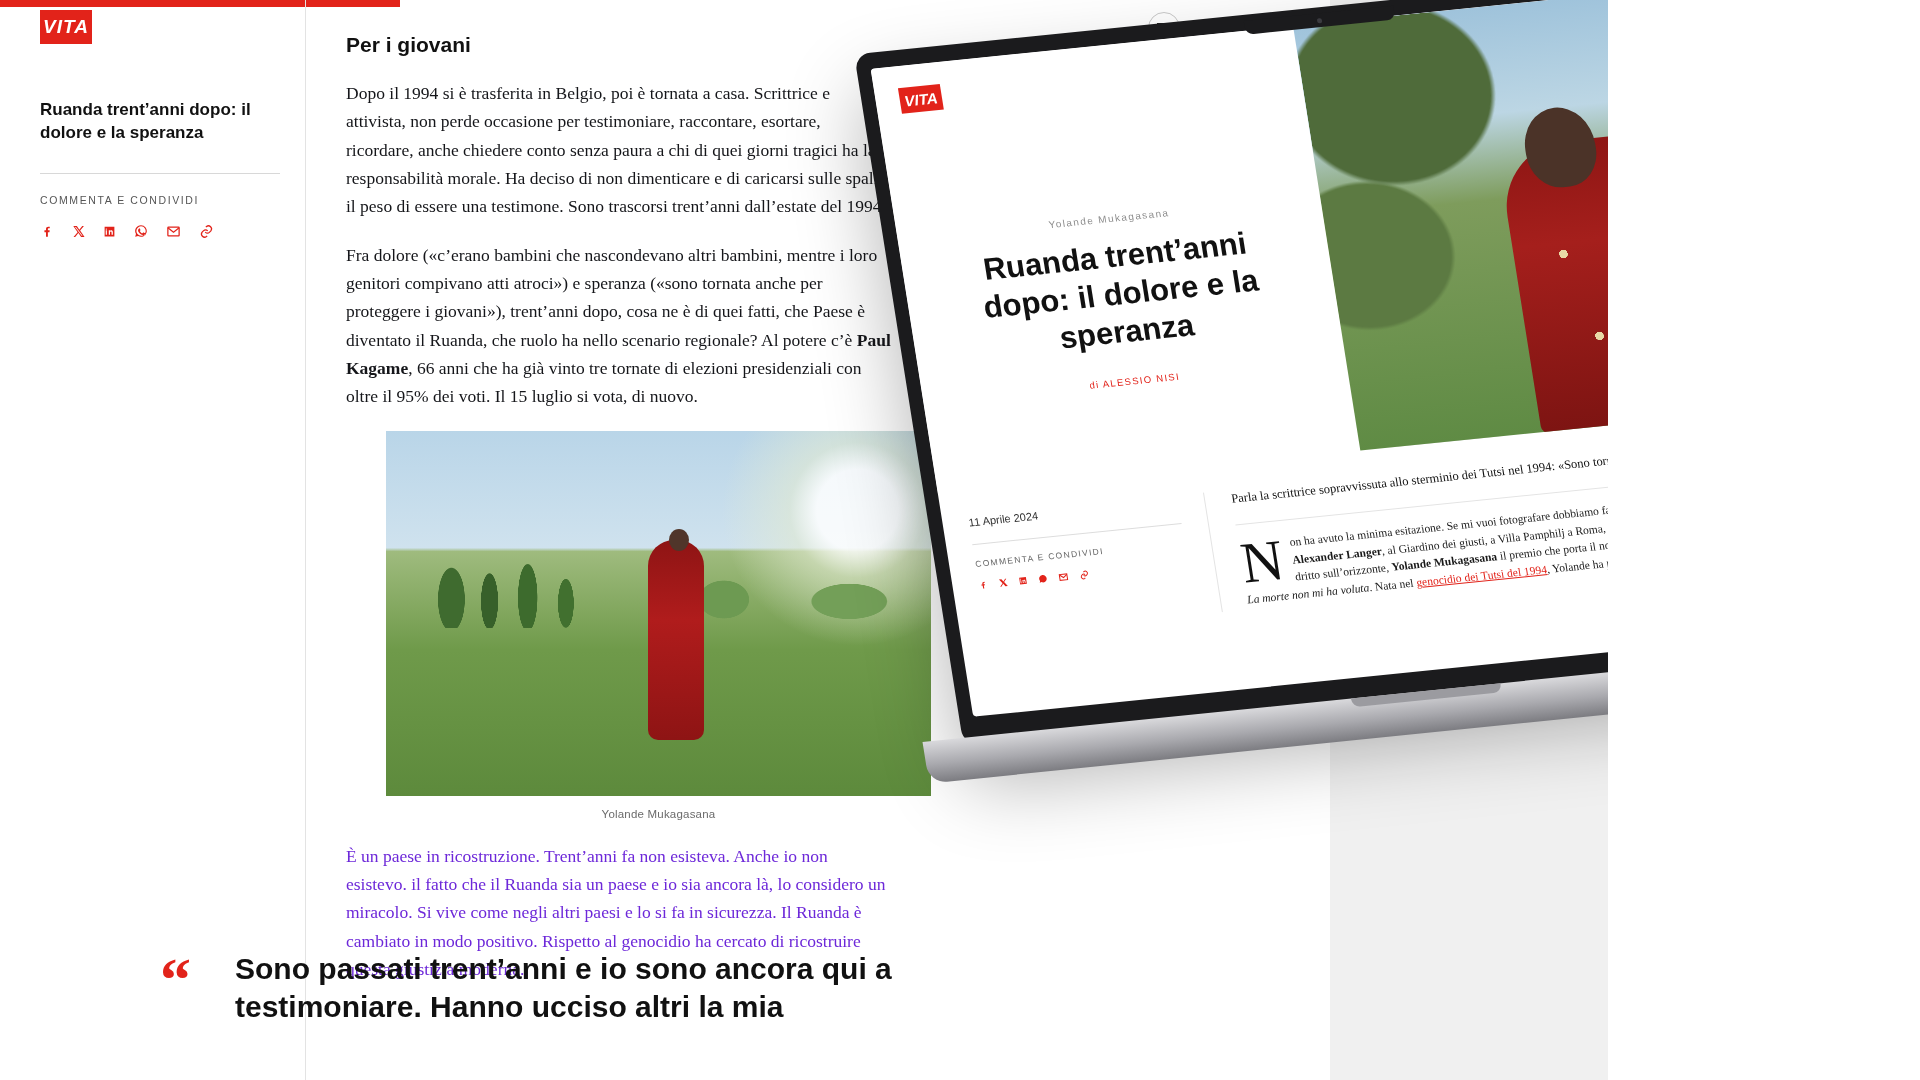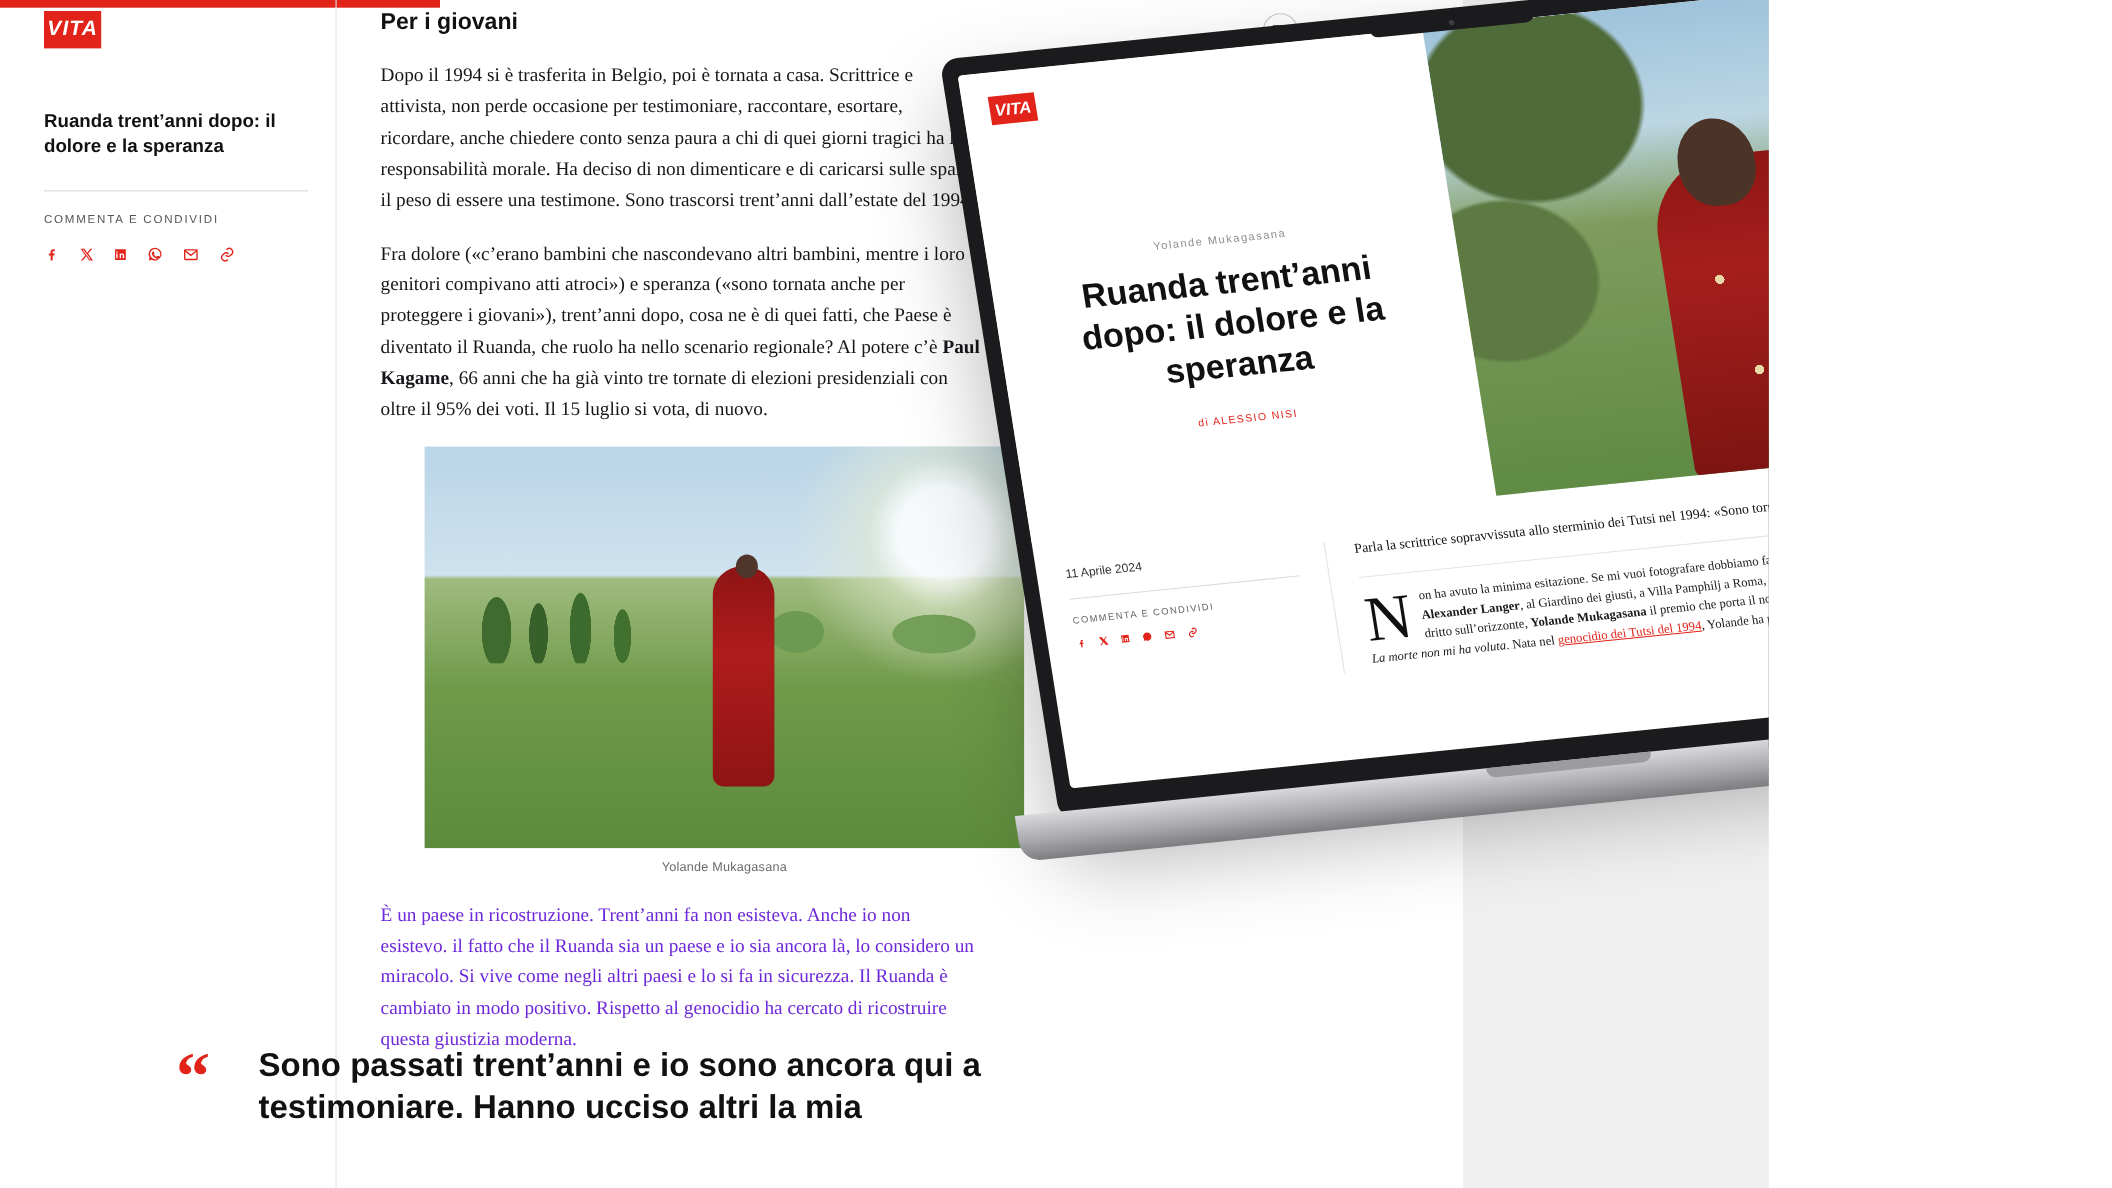--- a/index.html
+++ b/index.html
@@ -88,21 +88,21 @@
   .s-ico svg { display: block; }
 
   
   .maincol {
     position: absolute;
     left: 305px; top: 0;
     width: 600px;
     height: 1080px;
     border-left: 1px solid #e3e3e3;
     padding-left: 40px;
-    padding-top: 8px;
+    padding-top: 33px;
   }
   .section-head {
     font-family: "Liberation Sans", sans-serif;
     font-weight: 700;
     font-size: 21px;
     color: #111;
     margin: 0 0 22px 0;
   }
   .para {
     font-size: 17.5px;

